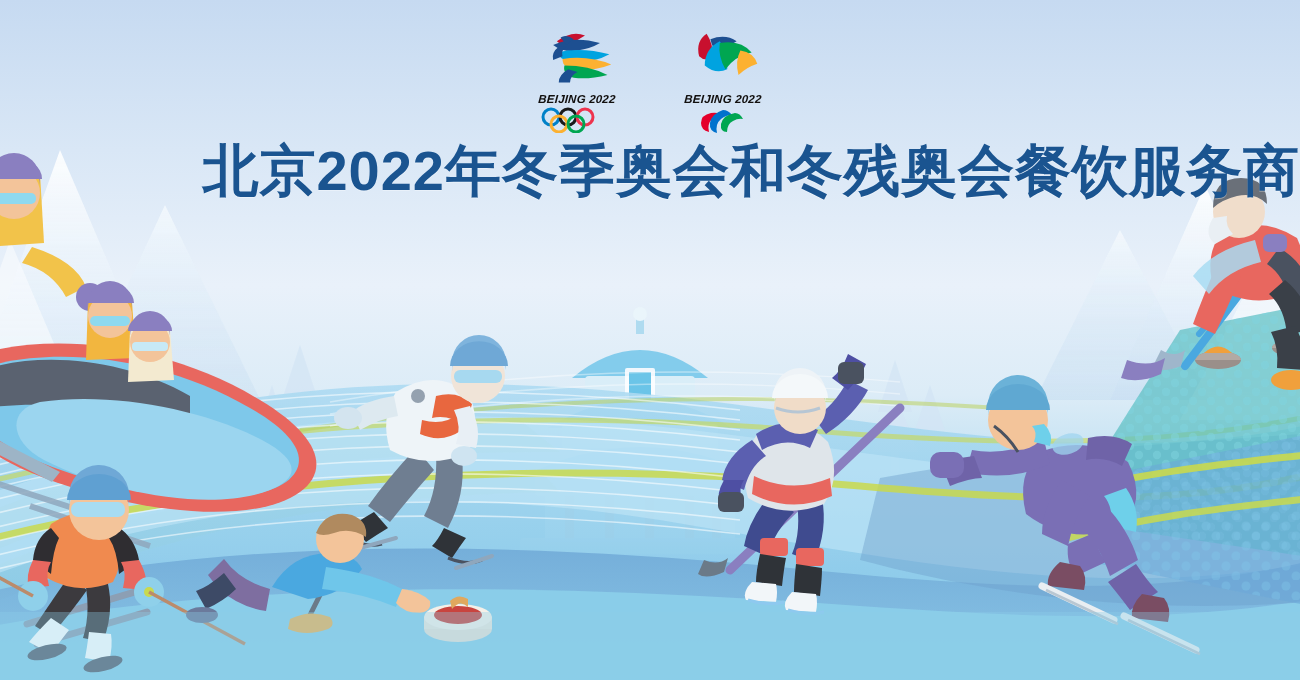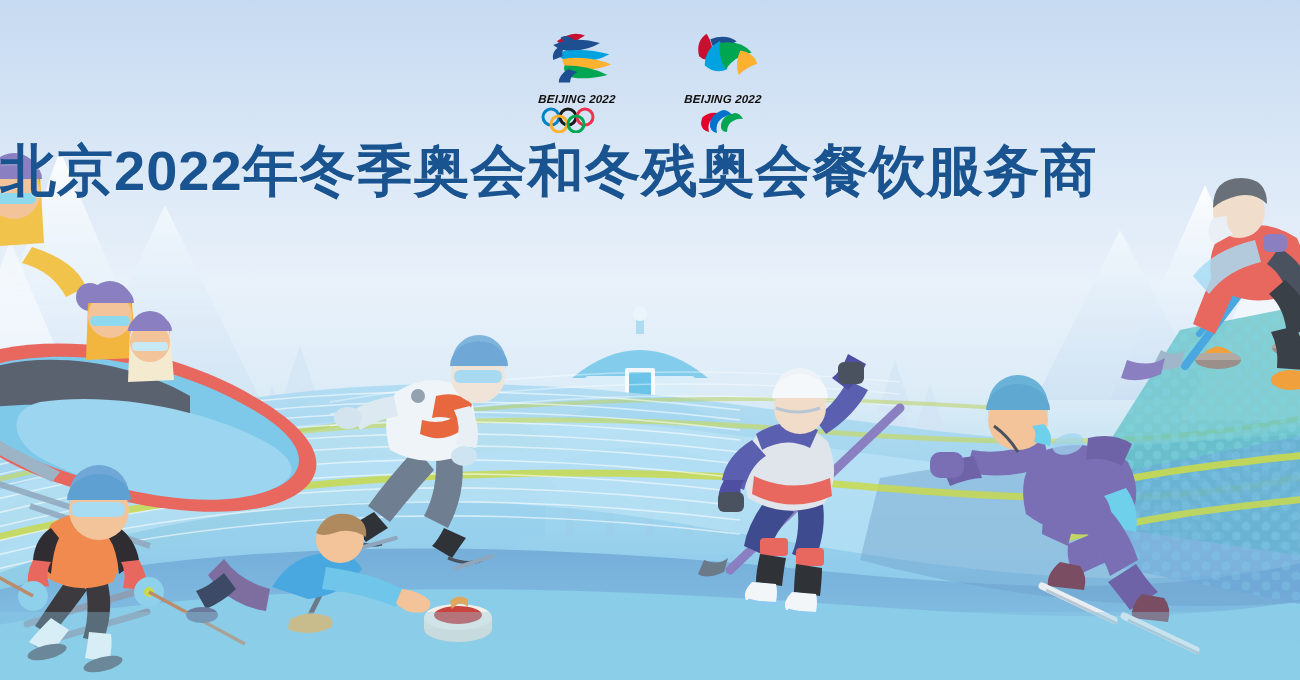--- a/index.html
+++ b/index.html
@@ -54,21 +54,21 @@
     transform: skewX(-4deg);
     white-space: nowrap;
   }
   .logo-sub { height: 26px; margin-top: 2px; }
 
   
   .title {
     position: absolute;
     left: 0; right: 0;
     top: 143px;
-    text-align: left;
+    text-align: right;
     z-index: 45;
     font-family: "Liberation Sans", "DejaVu Sans", sans-serif;
     font-weight: 700;
     font-size: 56px;
     line-height: 1;
     letter-spacing: 1px;
     color: #1a5490;
     text-shadow: 0 1px 0 rgba(255,255,255,0.35);
     white-space: nowrap;
   }

